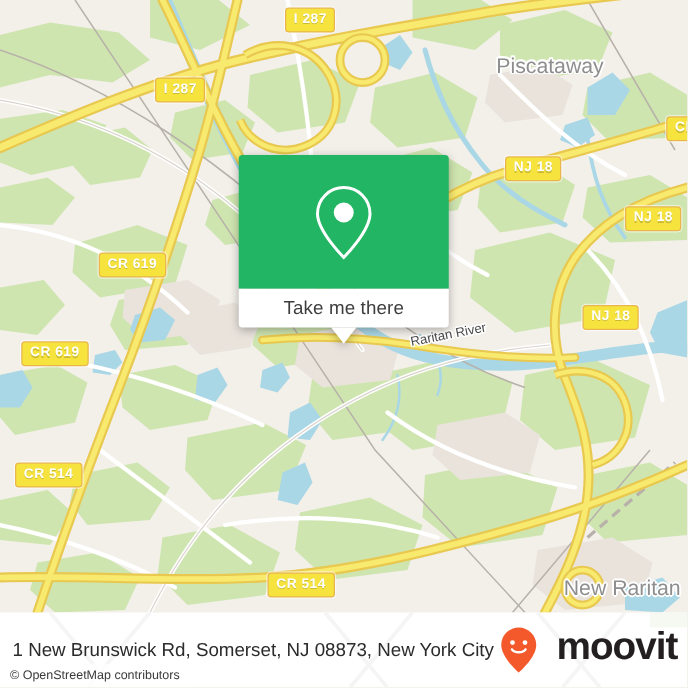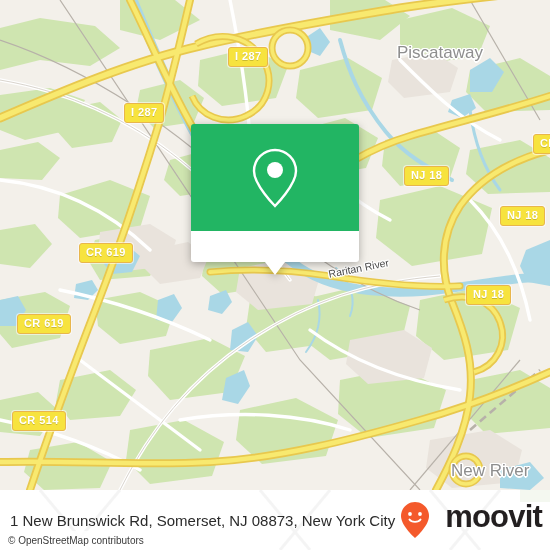--- a/index.html
+++ b/index.html
@@ -22,21 +22,20 @@
     border-radius:3px;
     color:#fff;
     font-weight:bold;
     font-size:11px;
     line-height:15px;
     padding:1px 6px 2px 6px;
     letter-spacing:.4px;
     white-space:nowrap;
     text-shadow:0 1px 0 rgba(0,0,0,.18);
     box-shadow:0 0 0 1px rgba(255,255,255,.55);
-    margin-top:41px;
   }
 
   
   .place{
     position:absolute;
     color:#8e8e8e;
     font-size:17px;
     white-space:nowrap;
     text-shadow:
       -1.5px 0 #fff,1.5px 0 #fff,0 -1.5px #fff,0 1.5px #fff,
@@ -269,33 +268,34 @@
         <div class="shield" style="left: 12px; top: 370px;">CR 514</div>
         <div class="shield" style="left: 214px; top: 458px;">CR 514</div>
         <div class="shield" style="left: 404px; top: 125px;">NJ 18</div>
         <div class="shield" style="left: 500px; top: 165px;">NJ 18</div>
         <div class="shield" style="left: 466px; top: 244px;">NJ 18</div>
         <div class="shield" style="left: 533px; top: 93px;">CR</div>
       </div>
 
     <div id="place-layer">
         <div class="place" style="left: 397px; top: 3px; margin-top: 40px;">Piscataway</div>
-        <div class="place" style="left: 451px; top: 461px;">New River</div>
+        <div class="place" style="left: 451px; top: 461px;">New Raritan</div>
         <div class="water-label" style="left: 328px; top: 262px; transform: rotate(-11deg);">Raritan River</div>
       </div>
   </div>
 
   <div id="callout">
     <div class="card-top">
       <svg width="48" height="62" viewBox="0 0 48 62">
         <path d="M24 3 C12.4 3 3 12.4 3 24 C3 38 24 59 24 59 C24 59 45 38 45 24 C45 12.4 35.6 3 24 3 Z" fill="none" stroke="#ffffff" stroke-width="2.4"></path>
         <circle cx="24" cy="23" r="8" fill="#ffffff"></circle>
       </svg>
     </div>
     <div class="card-bottom">
+      <span class="card-label">Take me there</span>
       <span class="pointer"></span>
     </div>
   </div>
 
   <div id="attribution">© OpenStreetMap contributors</div>
 
   <div id="footer">
     <svg id="footer-bleed" width="550" height="60" viewBox="0 0 550 60">
       <g stroke="#9c9c9c" fill="none" stroke-width="3">
         <path d="M40 0 L90 60"></path>

